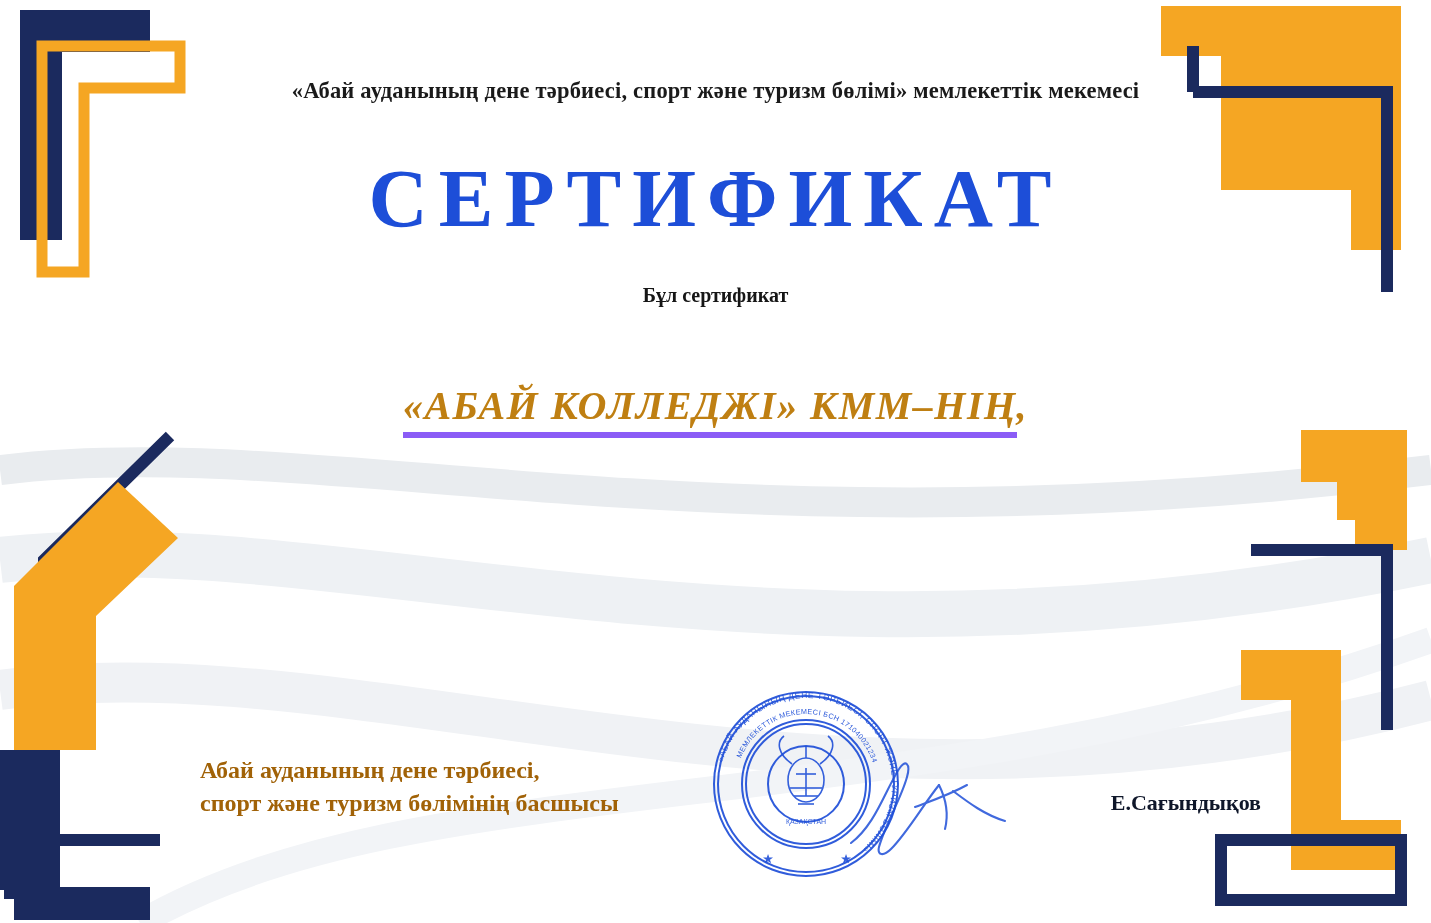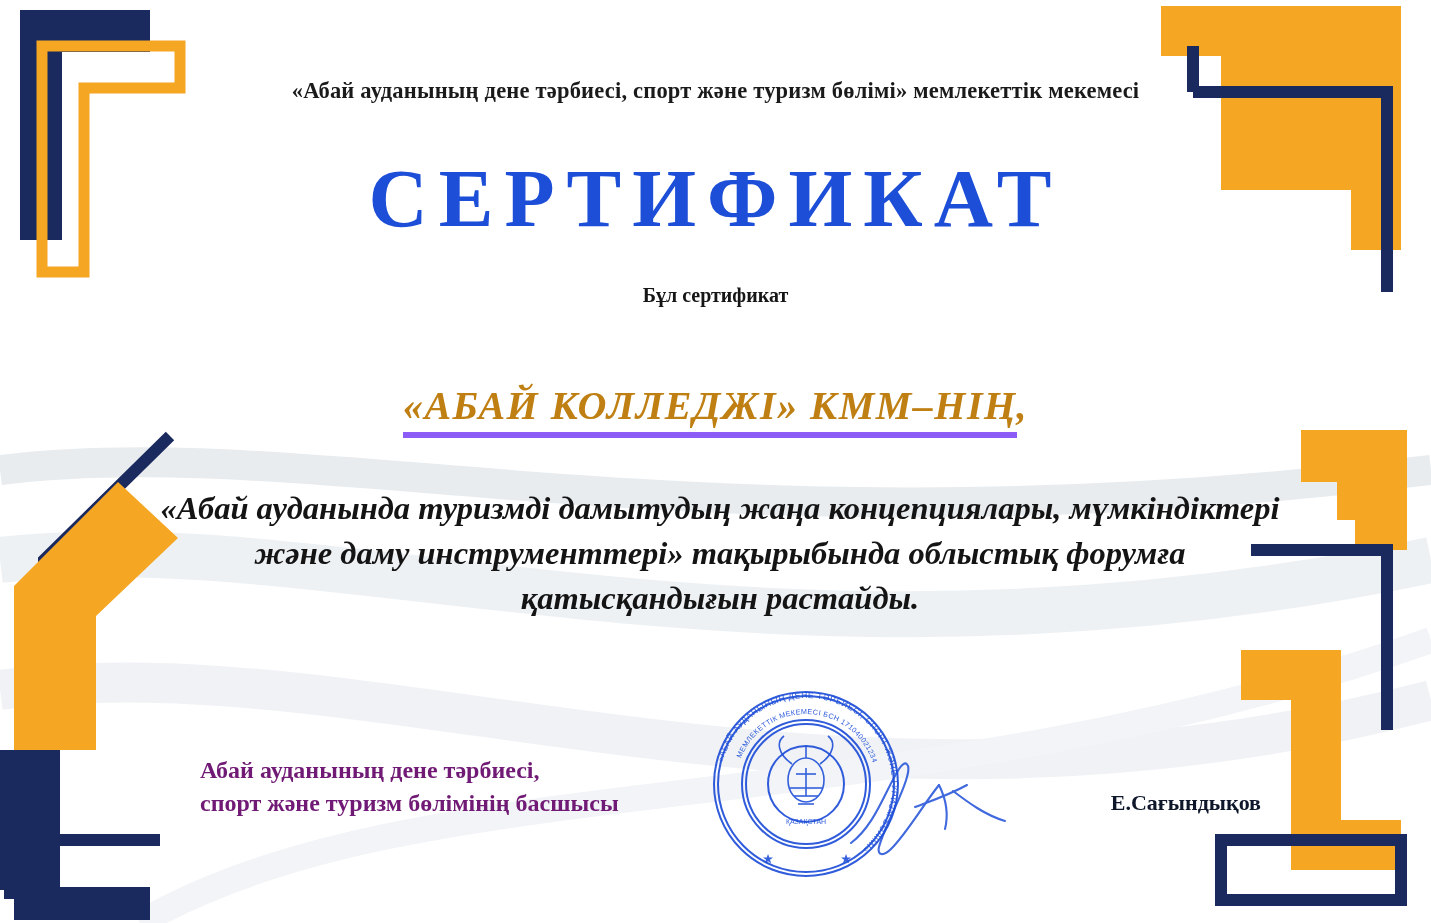--- a/index.html
+++ b/index.html
@@ -119,21 +119,21 @@
 
   .signer-title {
     position: absolute;
     left: 200px;
     top: 738px;
     width: 600px;
     font-family: "Liberation Serif", serif;
     font-weight: bold;
     font-size: 24px;
     line-height: 33px;
-    color: #701a75;
+    color: #a16207;
   }
   .signer-title .l2 { display: block; }
 
   .signer-name {
     position: absolute;
     right: 170px;
     top: 774px;
     font-family: "Liberation Serif", serif;
     font-weight: bold;
     font-size: 22px;
@@ -219,21 +219,20 @@
     <div class="org-line">«Абай ауданының дене тәрбиесі, спорт және туризм бөлімі» мемлекеттік мекемесі</div>
 
     <div class="cert-title">СЕРТИФИКАТ</div>
 
     <div class="subtitle">Бұл сертификат</div>
 
     <div class="recipient">
       <span class="u">«АБАЙ КОЛЛЕДЖІ» КММ–НІҢ</span><span class="tail">,</span>
     </div>
 
-    <div class="body-text">«Абай ауданында туризмді дамытудың жаңа концепциялары, мүмкіндіктері және даму инструменттері» тақырыбында облыстық форумға қатысқандығын растайды.</div>
 
     <div class="signer-title">
       <span class="l1">Абай ауданының дене тәрбиесі,</span>
       <span class="l2">спорт және туризм бөлімінің басшысы</span>
     </div>
 
     <div class="signer-name">Е.Сағындықов</div>
 
     <svg class="stamp" viewBox="0 0 200 200">
       <defs>

